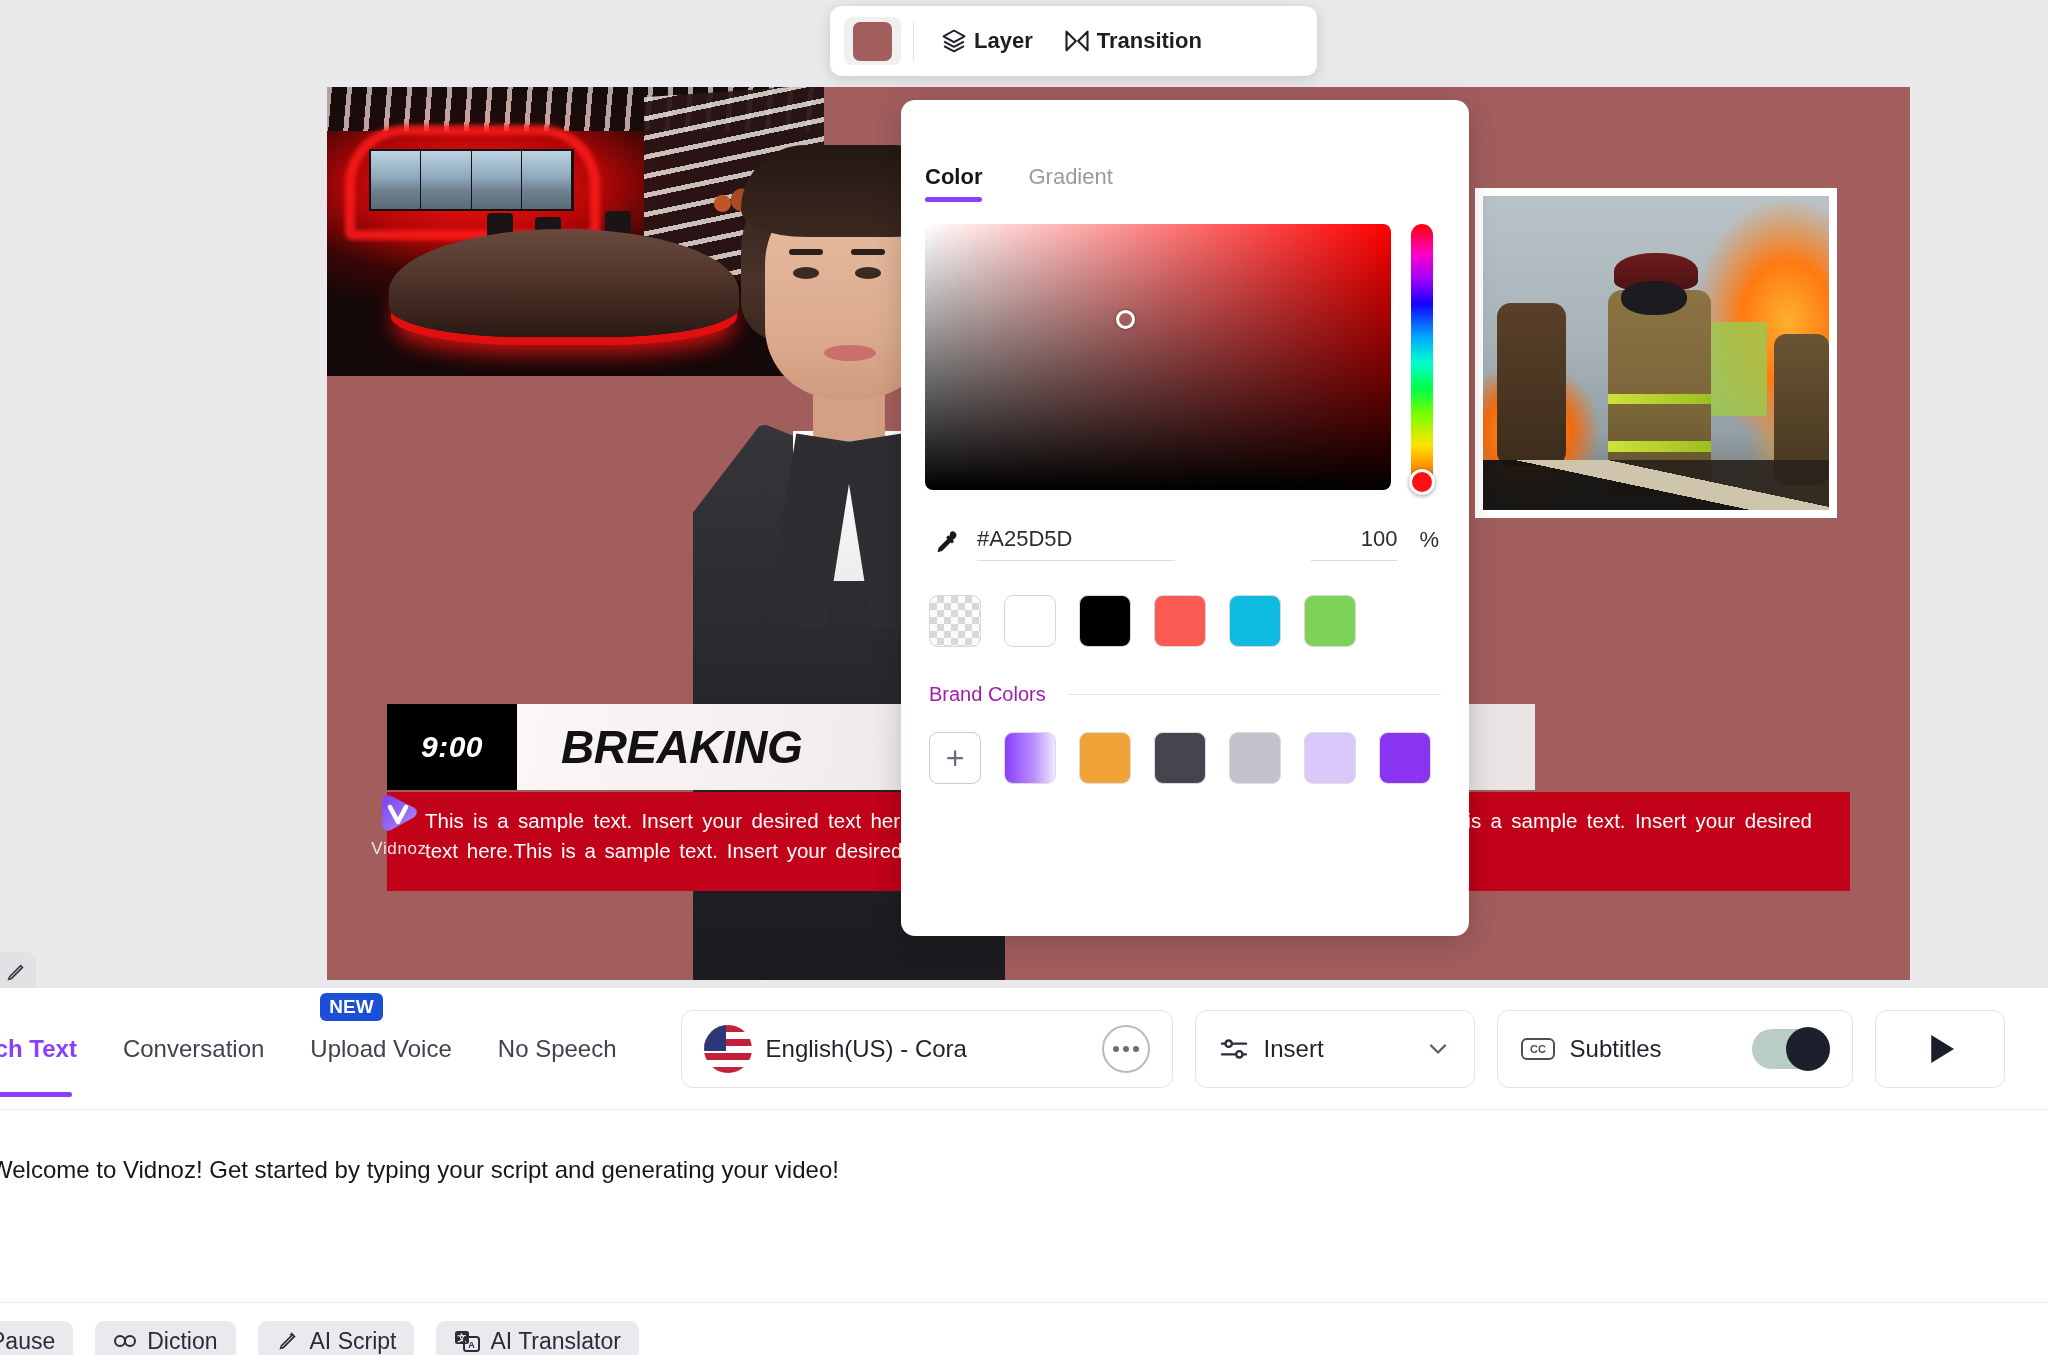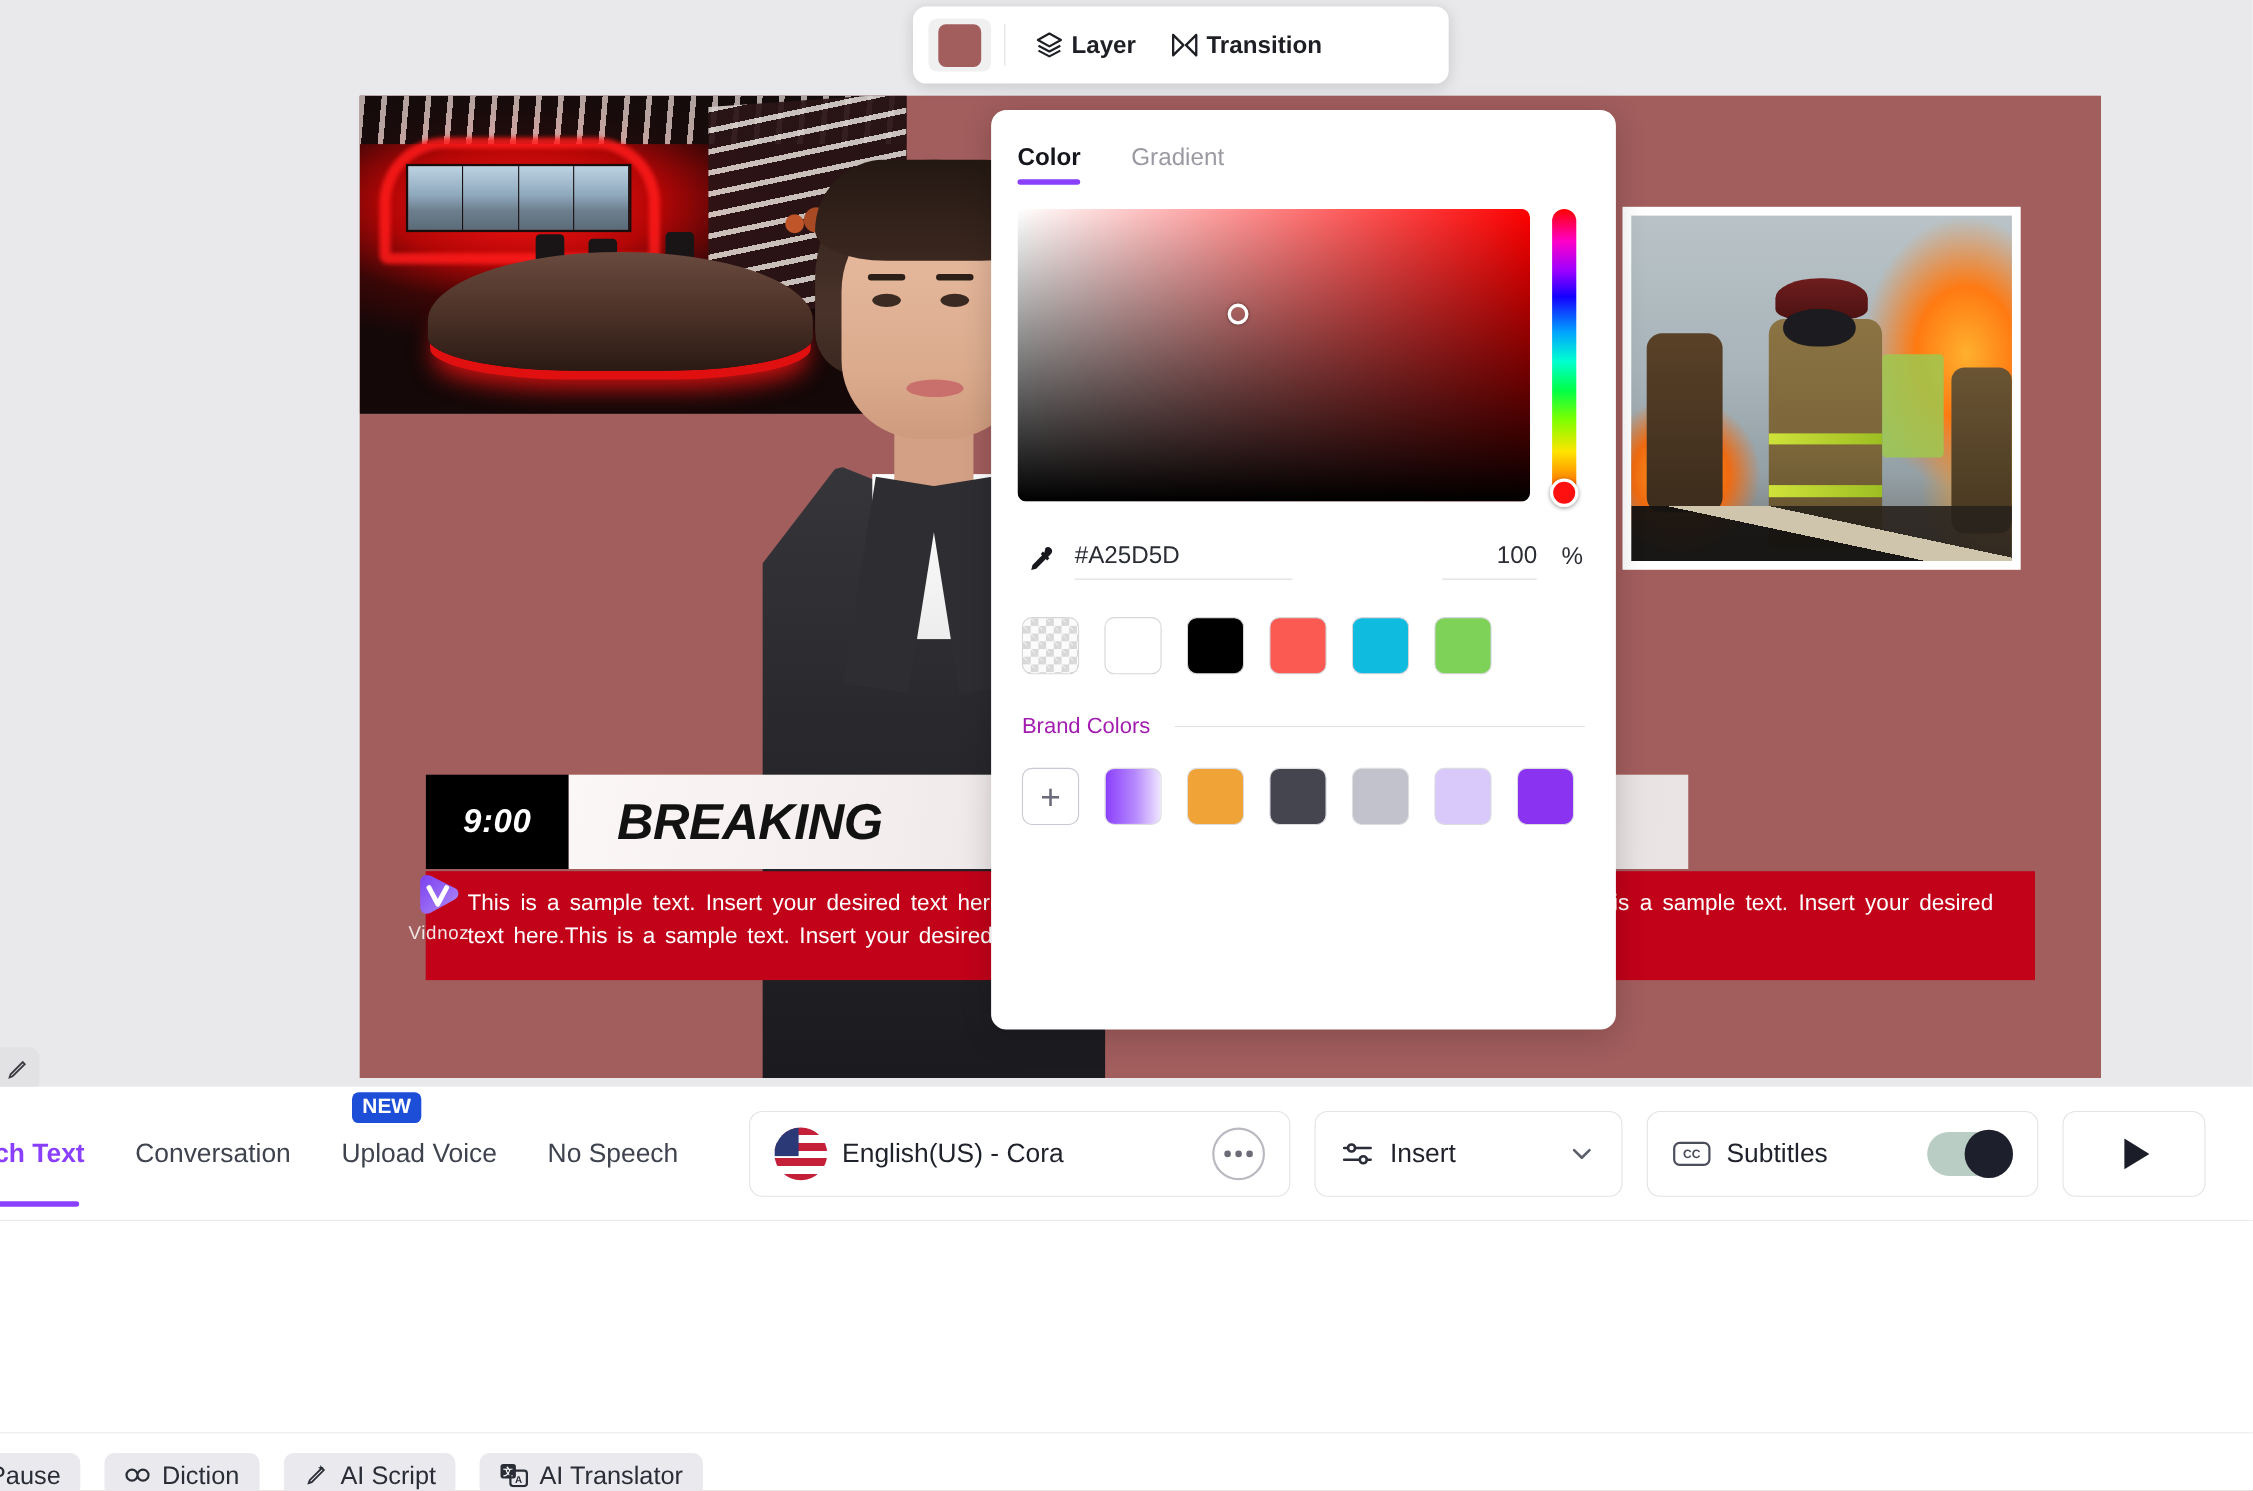--- a/index.html
+++ b/index.html
@@ -153,21 +153,21 @@
   .tb-div { width:1px; height:38px; background:#dfdfe2; }
   .tb-item { display:flex; align-items:center; gap:6px; font-size:22px; color:#1d1f25; }
   .tb-item.layer { margin-left:14px; }
   .tb-item.trans { margin-left:18px; }
 
   
   .picker {
     position:absolute; left:901px; top:100px; width:568px; height:836px;
     background:#fff; border-radius:14px; box-shadow:0 6px 28px rgba(0,0,0,.18); z-index:50;
   }
-  .picker-tabs { display:flex; gap:46px; padding:30px 0 0 24px; }
+  .picker-tabs { display:flex; gap:46px; padding:30px 0 0 24px;margin-top:34px; }
   .ptab { font-size:22px; color:#9a9aa3; padding-bottom:12px; position:relative; }
   .ptab.active { color:#14161c; font-weight:bold; }
   .ptab.active::after { content:""; position:absolute; left:0; bottom:0; width:100%; height:5px;
     background:#8a3ffc; border-radius:3px; }
 
   .sat-row { display:flex; gap:20px; padding:22px 24px 0 24px; }
   .sat-box { position:relative; width:466px; height:266px; border-radius:8px;
     background:
       linear-gradient(to top, #000 0%, rgba(0,0,0,0) 100%),
       linear-gradient(to right, #fff 0%, #ff0000 100%);
@@ -454,20 +454,23 @@
           </div>
       </div>
 
       <div class="ctl play-ctl">
         <svg width="42" height="42" viewBox="0 0 24 24">
           <path d="M7 4l13 8-13 8z" fill="#1b1e29"></path>
         </svg>
       </div>
     </div>
 
+    <div class="script-area">
+      <div class="script-text">Welcome to Vidnoz! Get started by typing your script and generating your video!</div>
+    </div>
 
     <div class="tool-row">
       <div class="tool-btn">
         <span>Pause</span>
       </div>
       <div class="tool-btn">
         <svg width="24" height="20" viewBox="0 0 24 20">
           <path d="M2 10a5 5 0 0110 0 5 5 0 01-10 0zM12 10a5 5 0 0110 0 5 5 0 01-10 0z" fill="none" stroke="#2a2d36" stroke-width="2"></path>
         </svg>
         <span>Diction</span>

